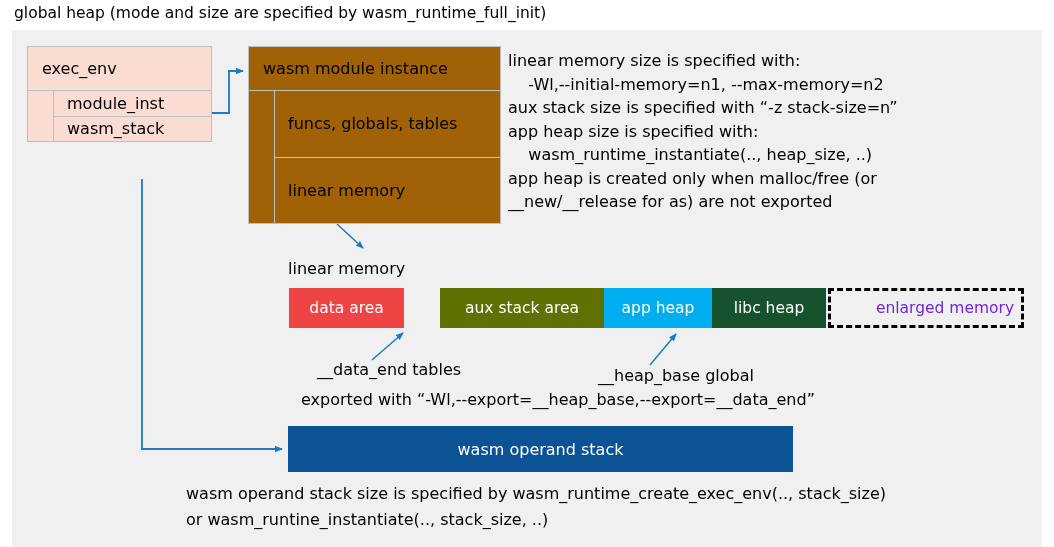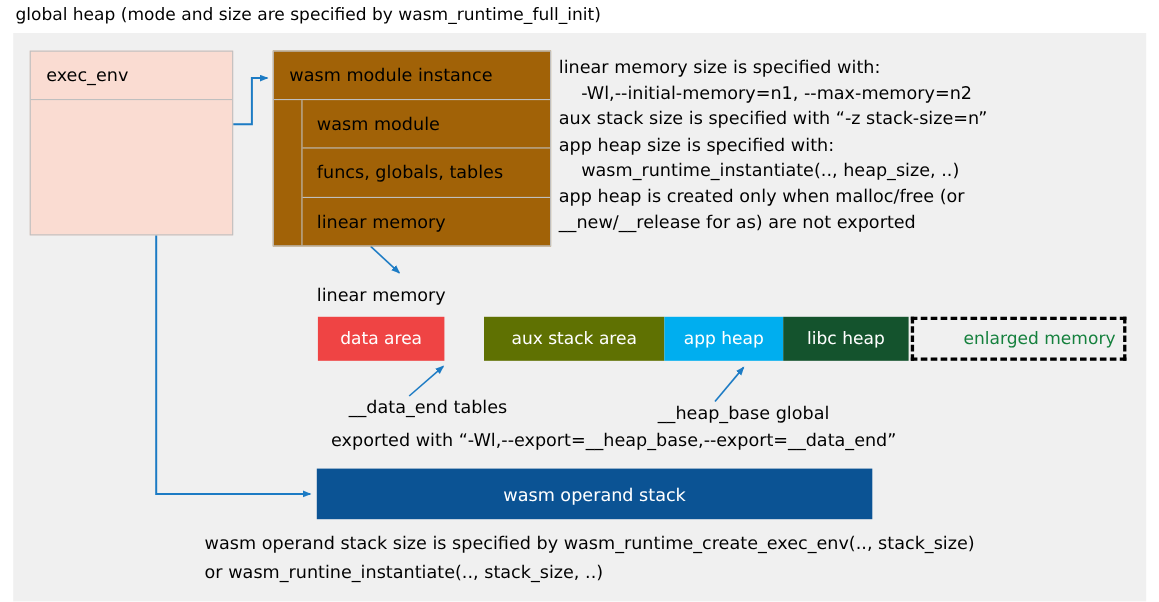--- a/index.html
+++ b/index.html
@@ -77,21 +77,21 @@
   .struct .row:last-child { border-bottom: none; }
 
   .pink  { background: #fadcd2; }
   .peach { background: #fde9c8; }
 
   
   #exec-env {
     left: 27px;
     top: 46px;
     width: 185px;
-    height: 168px;
+    height: 96px;
   }
   
   #module-instance {
     left: 248px;
     top: 46px;
     width: 253px;
     height: 178px;
   }
 
   
@@ -183,49 +183,55 @@
 
     <path d="M 337,224 L 363,248" stroke="#1c7bc4" stroke-width="1.5" fill="none" marker-end="url(#arrowhead)"></path>
 
     <path d="M 372,360 L 403,333" stroke="#1c7bc4" stroke-width="1.5" fill="none" marker-end="url(#arrowhead)"></path>
 
     <path d="M 650,365 L 676,334" stroke="#1c7bc4" stroke-width="1.5" fill="none" marker-end="url(#arrowhead)"></path>
   </svg>
 
   <div class="struct pink" id="exec-env" style="background: rgb(250, 220, 210);">
     <div class="hdr">exec_env</div>
+    <div class="body">
+      <div class="gutter"></div>
+      <div class="rows">
+        <div class="row">module_inst</div>
+        <div class="row">wasm_stack</div>
+      </div>
+    </div>
   </div>
 
   <div class="struct peach" id="module-instance" style="background: #a16207;">
     <div class="hdr">wasm module instance</div>
     <div class="body">
       <div class="gutter"></div>
       <div class="rows">
-        <div class="row">wasm module</div>
         <div class="row">funcs, globals, tables</div>
         <div class="row">linear memory</div>
       </div>
     </div>
   </div>
 
   <div class="textblock" id="right-notes">linear memory size is specified with:
     -Wl,--initial-memory=n1, --max-memory=n2
 aux stack size is specified with “-z stack-size=n”
 app heap size is specified with:
     wasm_runtime_instantiate(.., heap_size, ..)
 app heap is created only when malloc/free (or
 __new/__release for as) are not exported</div>
 
   <div class="lm-label">linear memory</div>
   <div class="membar" id="membar">
       <div class="seg" style="width: 115px; background: #ef4444; color: rgb(255, 255, 255);">data area</div>
       <div class="seg" style="width: 164px; background: rgb(95, 113, 2); color: rgb(255, 255, 255); margin-left: 36px;">aux stack area</div>
       <div class="seg" style="width: 108px; background: rgb(0, 174, 239); color: rgb(255, 255, 255);">app heap</div>
       <div class="seg" style="width: 114px; background: #14532d; color: rgb(255, 255, 255);">libc heap</div>
-      <div class="seg enlarged" style="width: 196px; color: #15803d; padding-left: 38px;">enlarged memory</div>
+      <div class="seg enlarged" style="width: 196px; color: #6d28d9; padding-left: 38px;">enlarged memory</div>
     </div>
 
   <div class="textblock" id="data-end-note">__data_end tables</div>
   <div class="textblock" id="heap-base-note">__heap_base global</div>
   <div class="textblock" id="exported-note">exported with “-Wl,--export=__heap_base,--export=__data_end”</div>
 
   <div id="operand-stack" style="background: rgb(11, 83, 148); color: rgb(255, 255, 255);">wasm operand stack</div>
 
   <div class="textblock" id="bottom-note">wasm operand stack size is specified by wasm_runtime_create_exec_env(.., stack_size)
 or wasm_runtine_instantiate(.., stack_size, ..)</div>

